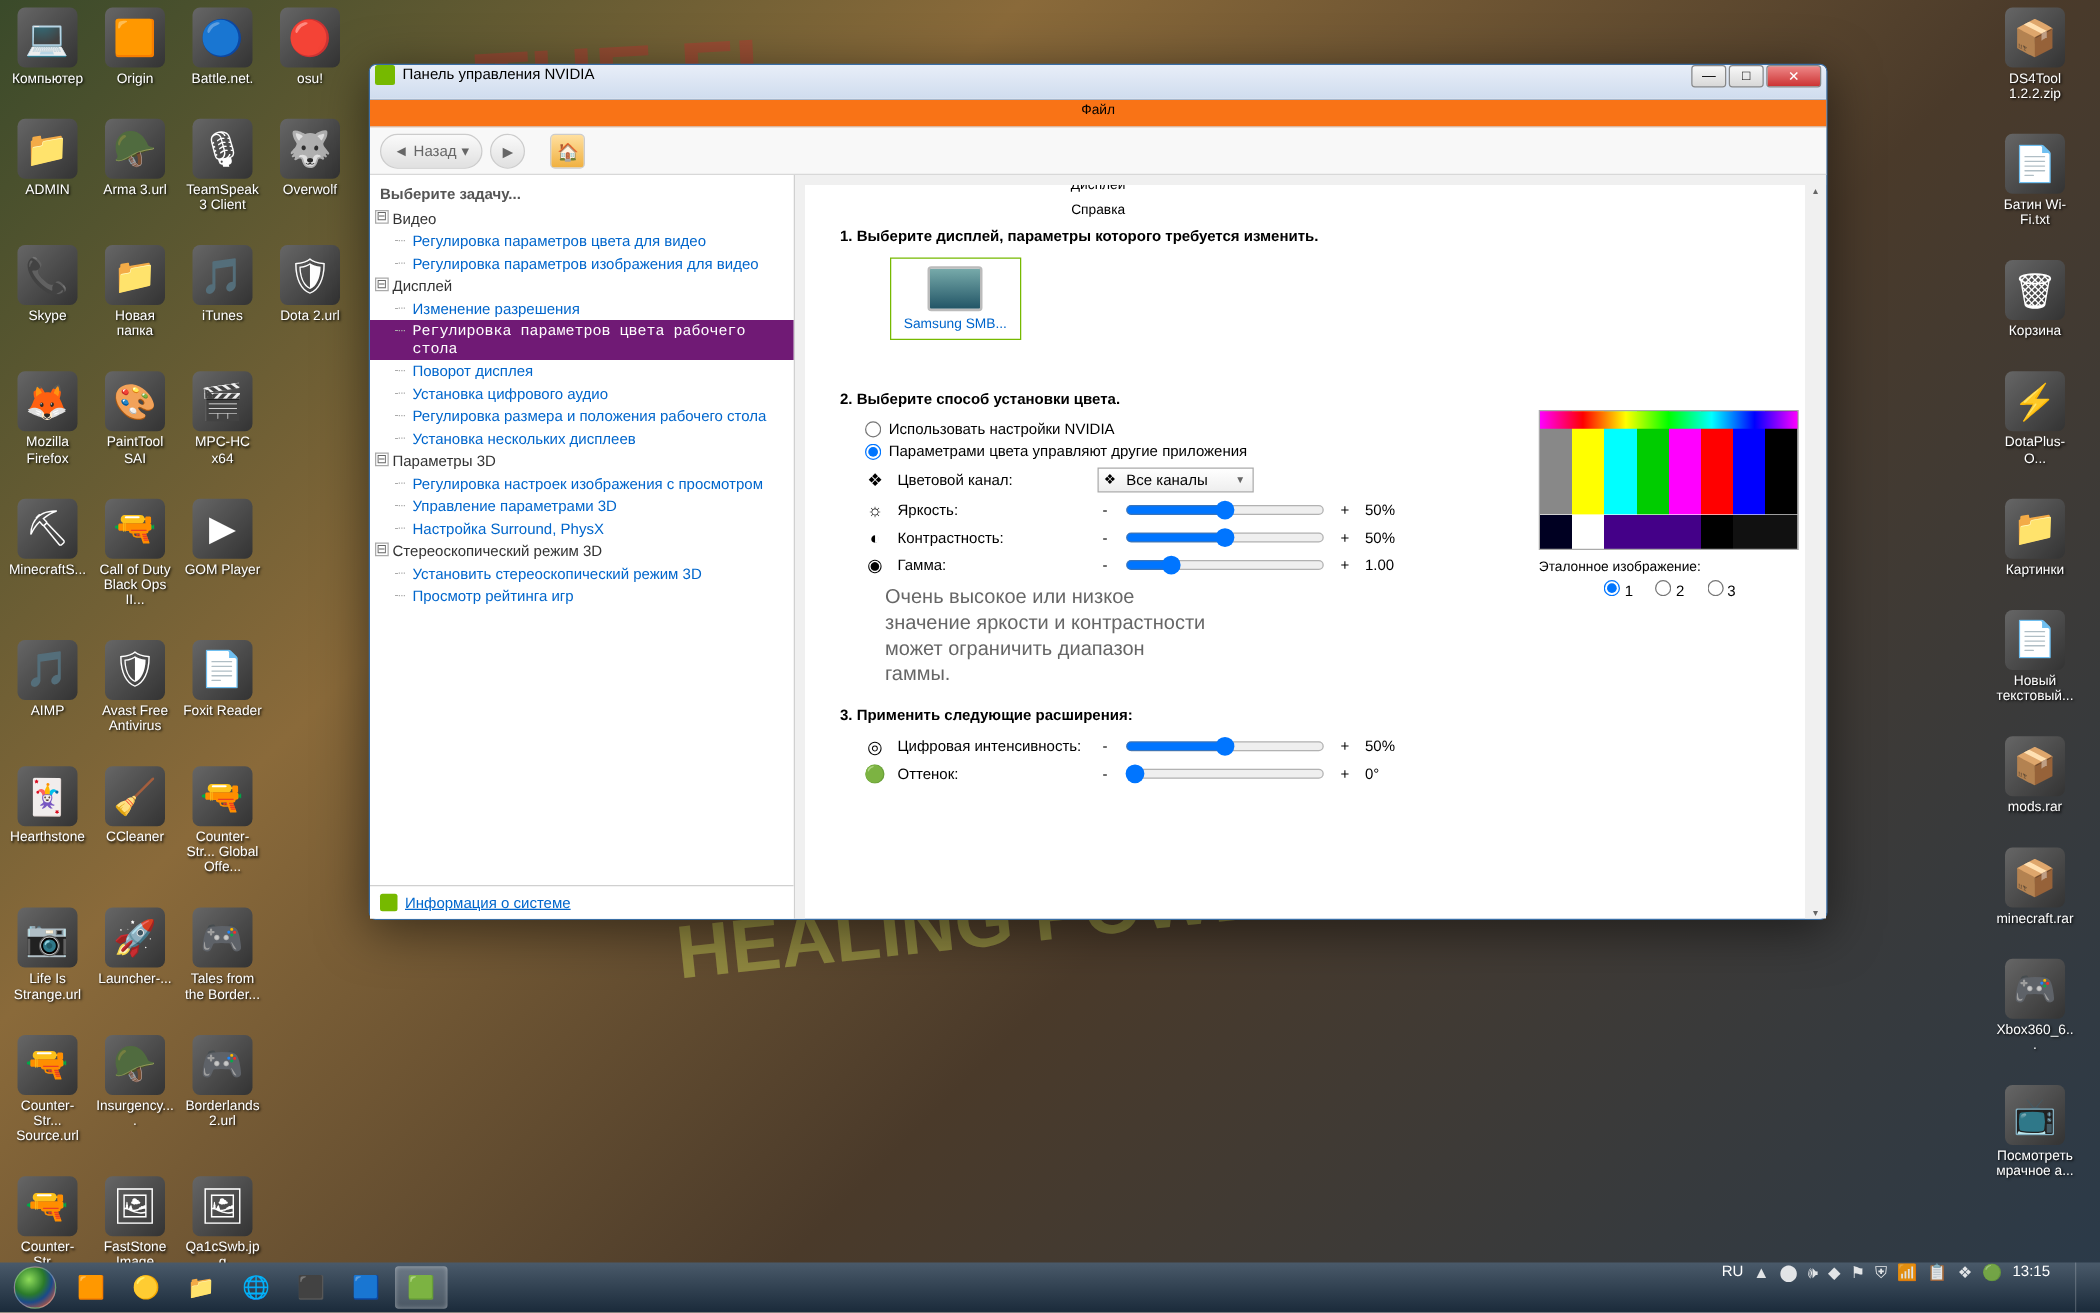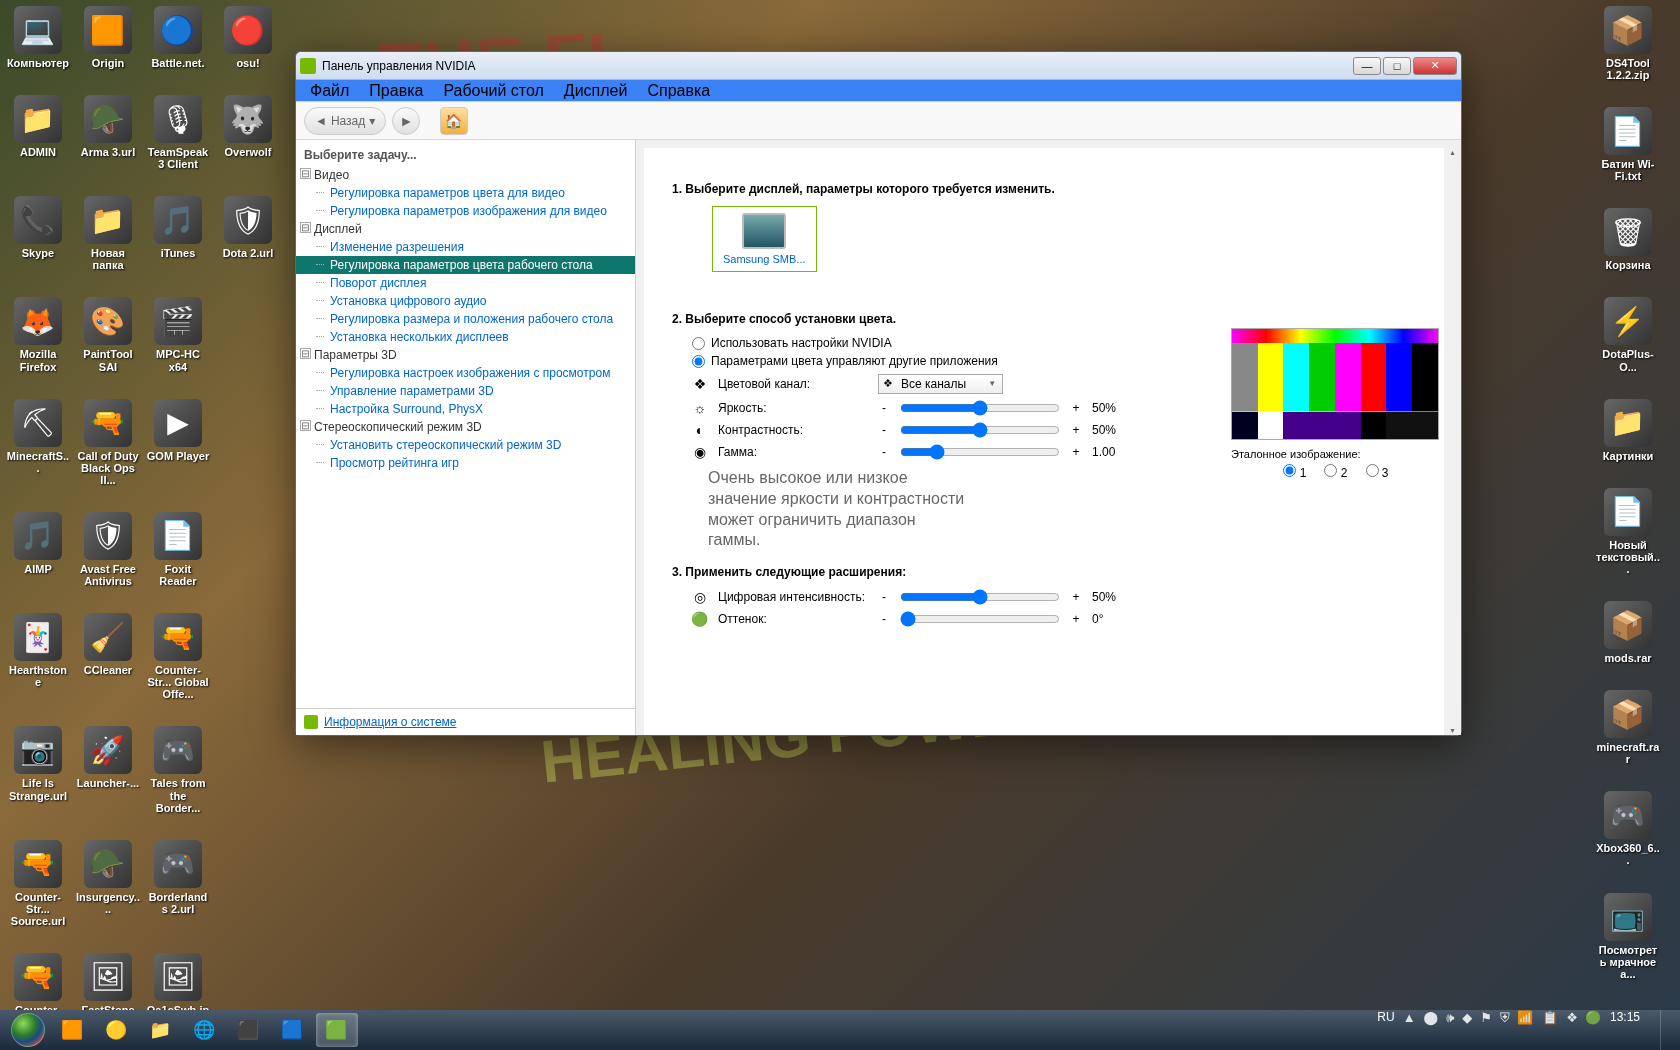--- a/index.html
+++ b/index.html
@@ -7,47 +7,47 @@
 .wallpaper-text { position:absolute; font-weight:bold; opacity:.4; pointer-events:none; }
 .wt1 { top:22px; left:380px; font-size:72px; color:#c83030; transform:rotate(-3deg);}
 .wt2 { top:700px; left:540px; font-size:60px; color:#d8e458; transform:rotate(-6deg);}
 .skull { position:absolute; top:340px; right:380px; font-size:320px; color:#b0d0e0; opacity:.3; pointer-events:none;}
 
 
 .desktop-icons { position:absolute; top:6px; left:6px; width:260px; }
 .dgrid { display:grid; grid-template-columns:repeat(4,64px); gap:26px 6px; }
 .dicon { width:64px; display:flex; flex-direction:column; align-items:center; cursor:pointer; }
 .dicon .img { width:48px; height:48px; border-radius:6px; display:flex; align-items:center; justify-content:center; font-size:28px; color:#fff; background:linear-gradient(135deg,#666,#333); }
-.dicon span { color:#fff; font-size:11px; text-align:center; text-shadow:1px 1px 2px #000; margin-top:3px; line-height:1.1; word-break:break-word; max-width:68px;font-weight:bold; }
+.dicon span { color:#fff; font-size:11px; text-align:center; text-shadow:1px 1px 2px #000; margin-top:3px; line-height:1.1; word-break:break-word; max-width:68px; }
 .right-icons { position:absolute; top:6px; right:6px; width:78px; display:flex; flex-direction:column; gap:26px; }
 
 
 .window { position:absolute; top:51px; left:295px; width:1167px; height:685px; background:#fff; border:1px solid #3a6ea5; border-radius:6px; box-shadow:0 8px 40px rgba(0,0,0,.5); display:flex; flex-direction:column; }
-.titlebar { height:28px; background:linear-gradient(#e8eef8,#cfdcee); border-radius:6px 6px 0 0; display:flex; align-items:center; padding:0 4px; border-bottom:1px solid #a8b8cc;}
+.titlebar { height:28px; background:linear-gradient(#e8eef8,#cfdcee); border-radius:6px 6px 0 0; display:flex; padding:0 4px; border-bottom:1px solid #a8b8cc;}
 .titlebar .nvico { width:16px; height:16px; background:#76b900; border-radius:2px; margin-right:6px; }
 .titlebar .ttl { font-size:12px; flex:1; }
 .wbtns { display:flex; gap:2px; }
 .wbtn { width:28px; height:18px; border:1px solid #888; border-radius:3px; background:linear-gradient(#f8f8f8,#d8d8d8); font-size:11px; display:flex; align-items:center; justify-content:center; cursor:pointer; }
 .wbtn.close { background:linear-gradient(#e88,#c33); color:#fff; width:44px; }
-.menubar { height:22px; background:#3b82f6; border-bottom:1px solid #d0d0d0; display:flex; align-items:center; padding:0 6px; font-size:16px; gap:4px;}
+.menubar { height:22px; background:#f97316; border-bottom:1px solid #d0d0d0; display:flex; align-items:center; padding:0 6px; font-size:11px; gap:4px;flex-direction:column;}
 .menubar span { padding:2px 8px; cursor:pointer; }
 .toolbar { height:38px; background:#f8f8f8; border-bottom:1px solid #d8d8d8; display:flex; align-items:center; padding:0 8px; gap:6px; }
 .tbtn { width:28px; height:28px; border:1px solid #ccc; border-radius:50%; background:linear-gradient(#fafafa,#e0e0e0); display:flex; align-items:center; justify-content:center; font-size:14px; color:#666; cursor:pointer; }
 .tback { width:auto; padding:0 10px; border-radius:14px; font-size:12px; gap:4px; }
 .thome { background:linear-gradient(#ffe0a0,#f0b040); border-radius:4px; }
 
 .body { flex:1; display:flex; overflow:hidden; }
 .tree { width:340px; border-right:1px solid #d0d0d0; background:#fff; padding:4px 0; font-size:12px; overflow:auto; position:relative;}
 .tree-header { padding:4px 8px; font-weight:bold; color:#555; }
 .tnode { padding:2px 4px 2px 20px; cursor:pointer; position:relative;}
 .tnode.cat { color:#333; padding-left:18px;}
 .tnode.cat::before { content:"⊟"; position:absolute; left:4px; top:2px; font-size:10px; color:#666; border:1px solid #aaa; width:9px; height:9px; line-height:9px; text-align:center; background:#fff;}
 .tnode.item { color:#0066cc; padding-left:34px;}
 .tnode.item::before { content:""; position:absolute; left:20px; top:8px; width:8px; border-top:1px dotted #aaa; }
-.tnode.sel { background:#0f766e; color:#fff; }
+.tnode.sel { background:#701a75; color:#fff;font-family:Liberation Mono, monospace; }
 .tree-footer { position: absolute; bottom: 0; border-top:1px solid #d0d0d0; padding:6px 8px; display:flex; align-items:center; gap:6px; font-size:12px; width:100%; background:#fff;}
 .tree-footer a { color:#0066cc; text-decoration:underline; cursor:pointer; }
 .nvlogo { width:14px; height:14px; background:#76b900; border-radius:2px; }
 
 .content { flex:1; padding:20px 20px 8px 28px; font-size:12px; overflow:auto; position:relative; border-left: 8px solid #f0f0f0; border-top: 8px solid #f0f0f0;}
 .content .scrollbar{position:absolute;top:0;right:0;width:17px;height:100%;background:#f0f0f0;}
 .content .scrollbar::before{content:"▴";position:absolute;top:0;width:100%;text-align:center;font-size:8px;color:#666;}
 .content .scrollbar::after{content:"▾";position:absolute;bottom:0;width:100%;text-align:center;font-size:8px;color:#666;}
 .step { font-weight:bold; margin:14px 0 10px; }
 .monitor-box { display:inline-flex; flex-direction:column; align-items:center; border:1px solid #76b900; padding:6px 10px; margin-left:40px; cursor:pointer;}

